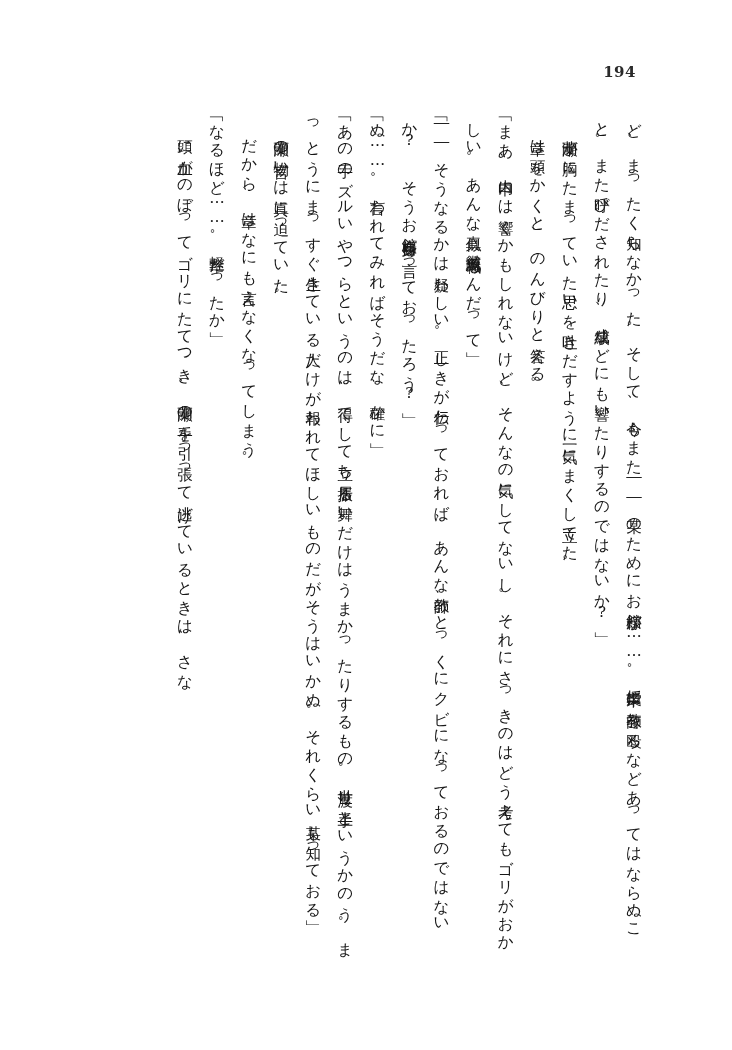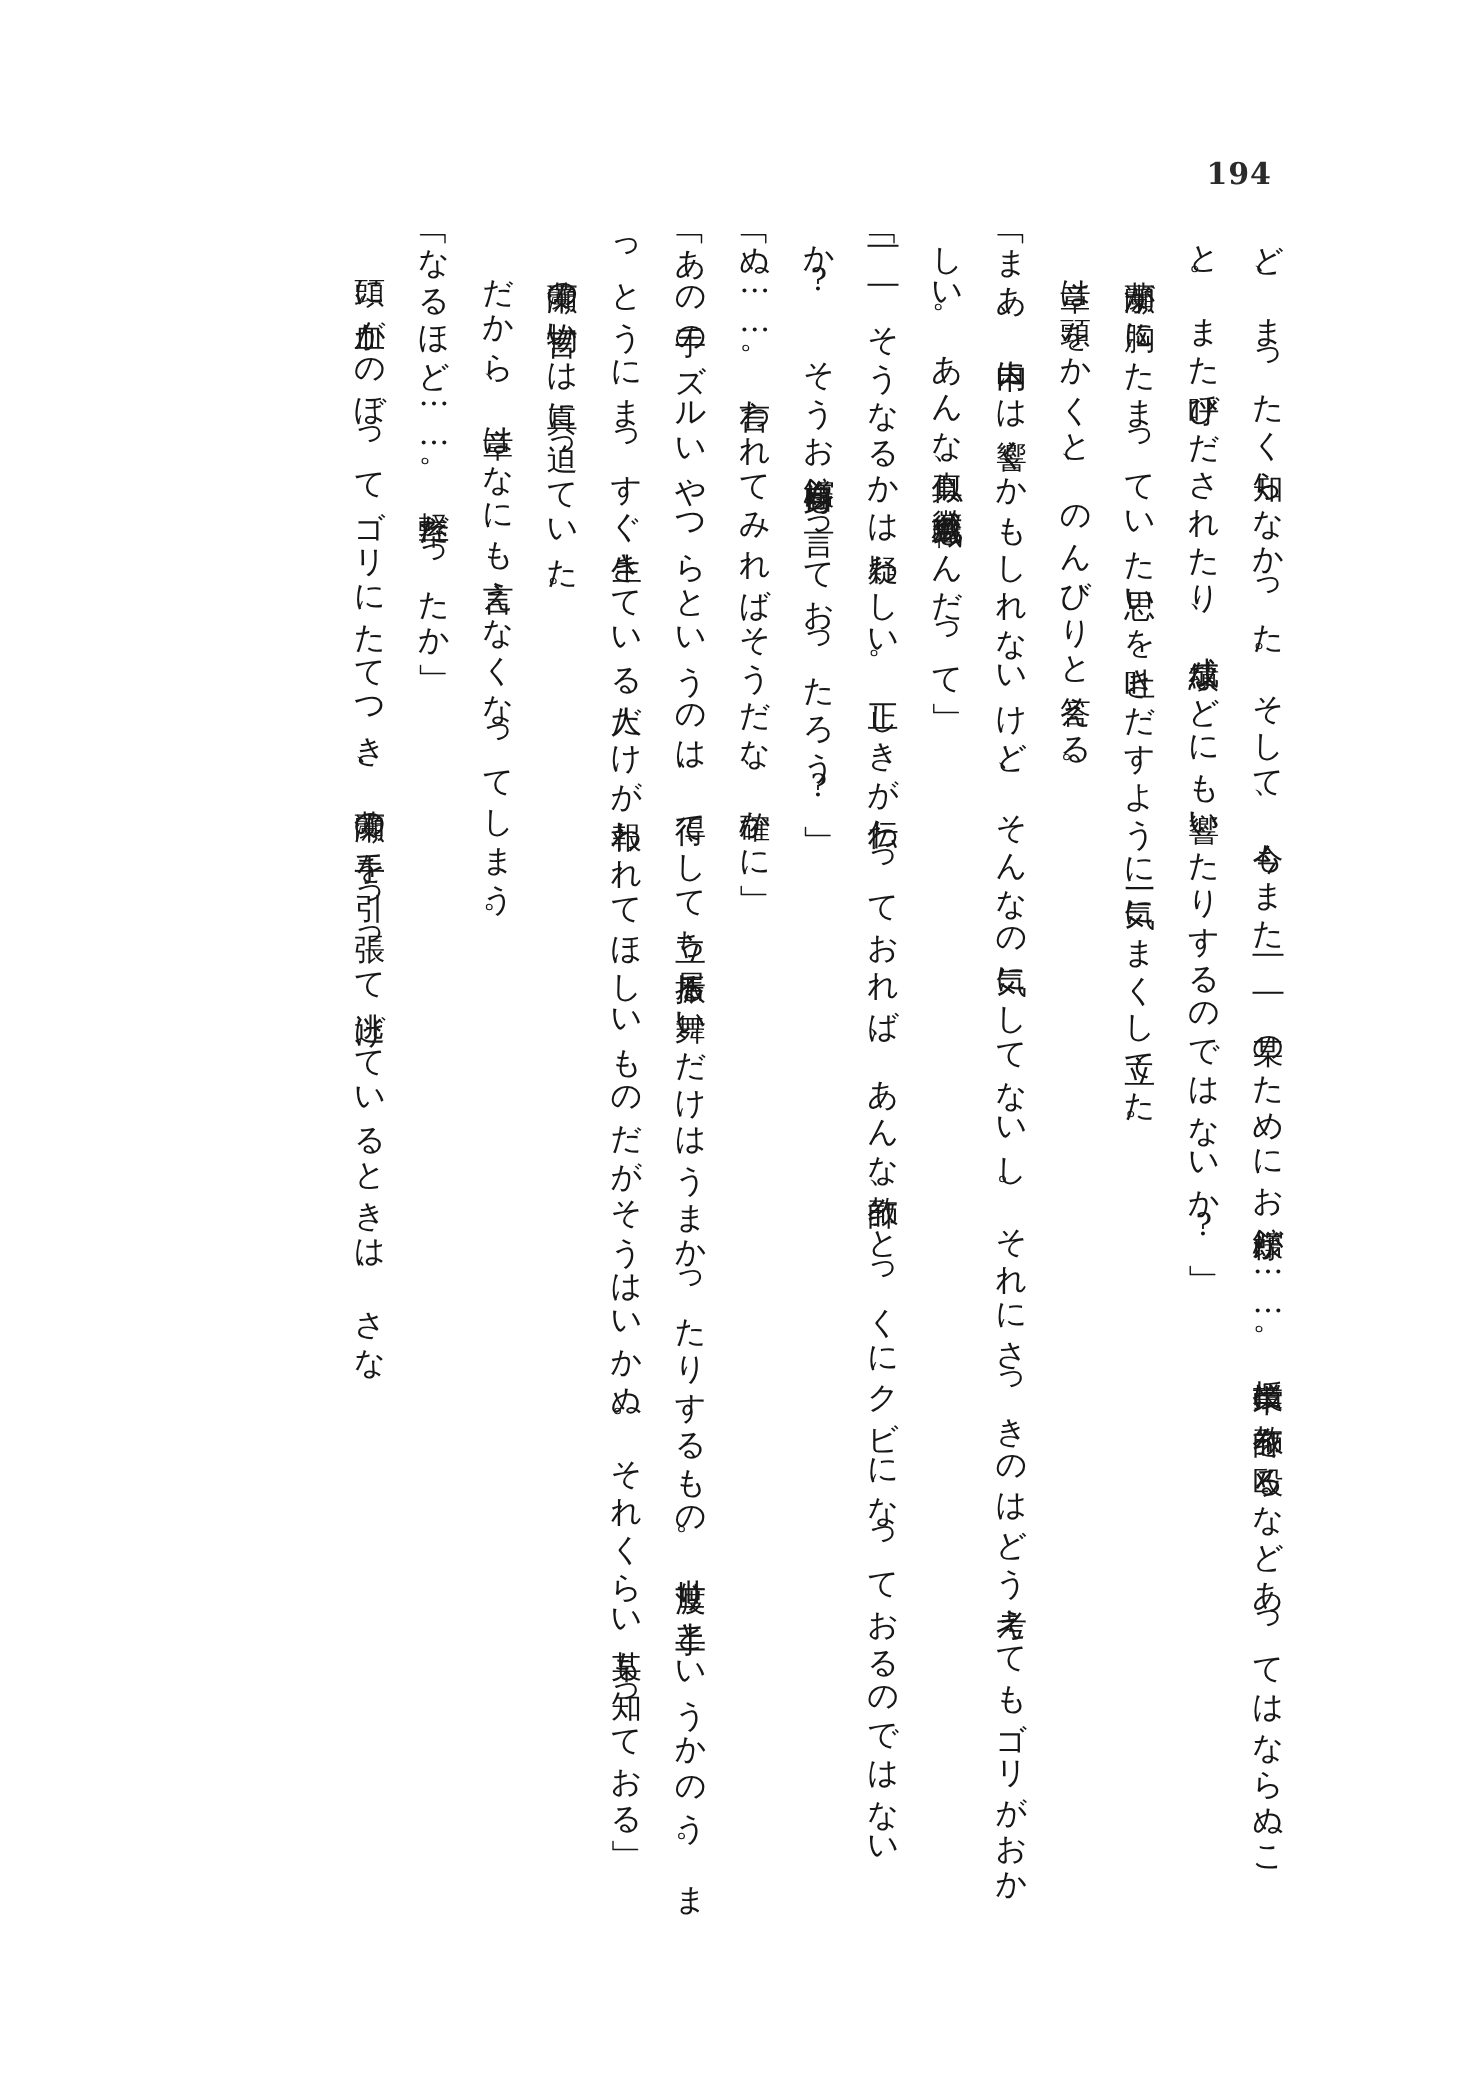--- a/index.html
+++ b/index.html
@@ -11,21 +11,21 @@
     position: relative;
     width: 732px;
     height: 1050px;
     background: #ffffff;
     overflow: hidden;
     font-family: "DejaVu Serif", "Liberation Serif", serif;
     color: #1a1a1a;
   }
   .page-number {
     position: absolute;
-    top: 78px;
+    top: 63px;
     right: 96px;
     font-family: "DejaVu Serif", "Liberation Serif", serif;
     font-size: 15px;
     font-weight: 700;
     letter-spacing: 0.5px;
     color: #2b2b2b;
   }
   .body-text {
     position: absolute;
     top: 112px;

